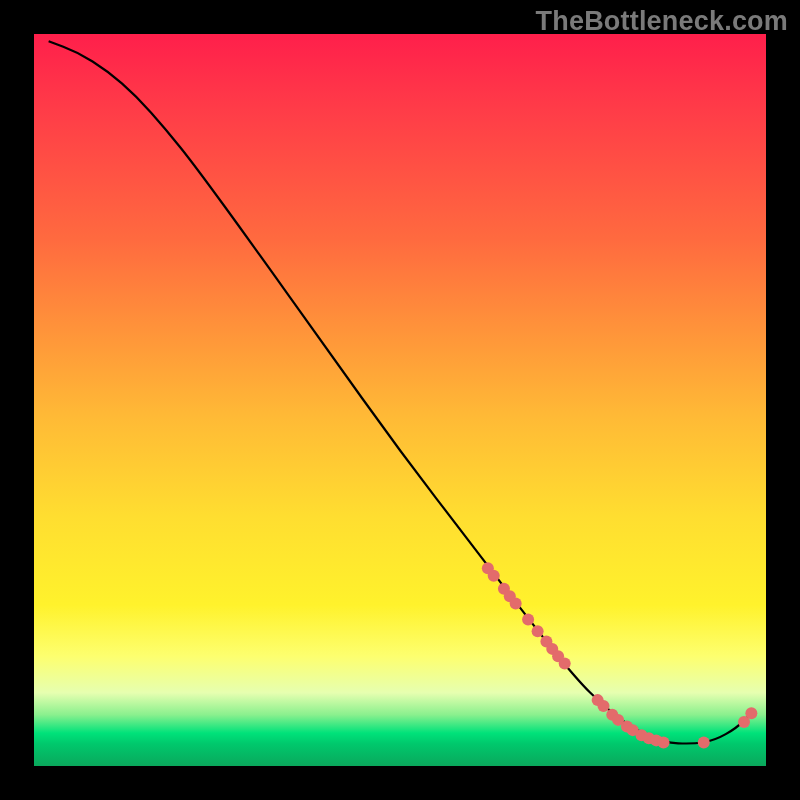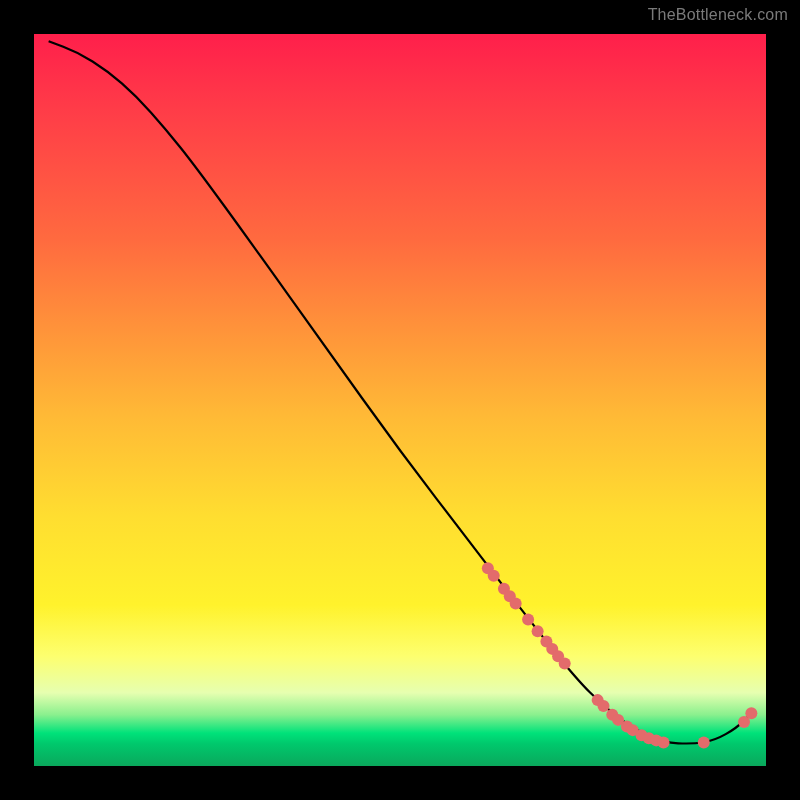--- a/index.html
+++ b/index.html
@@ -13,22 +13,22 @@
   }
   .wrap {
     width: 800px;
     height: 800px;
     position: relative;
   }
   .attribution {
     position: absolute;
     top: 6px;
     right: 12px;
-    font-size: 16px;
-    font-weight: 400;
+    font-size: 27px;
+    font-weight: 700;
     color: #7a7a7a;
     letter-spacing: 0.2px;
   }
   .plot {
     position: absolute;
     left: 34px;
     top: 34px;
     width: 732px;
     height: 732px;
   }

